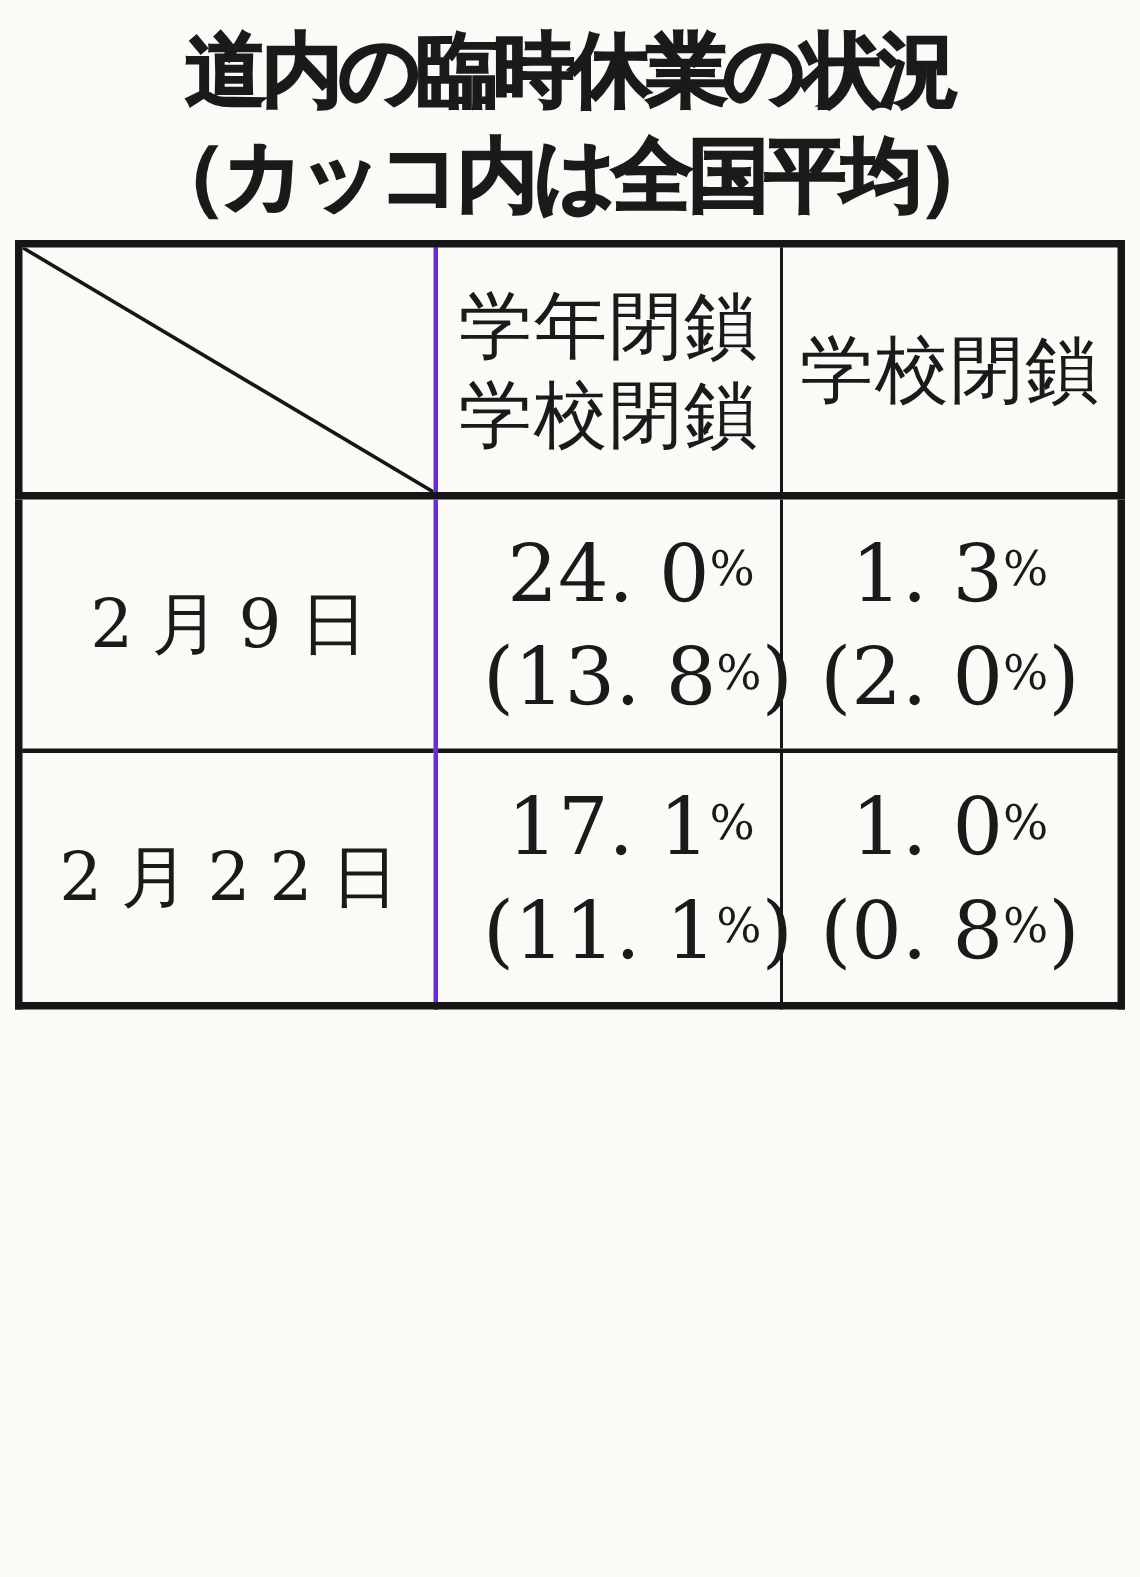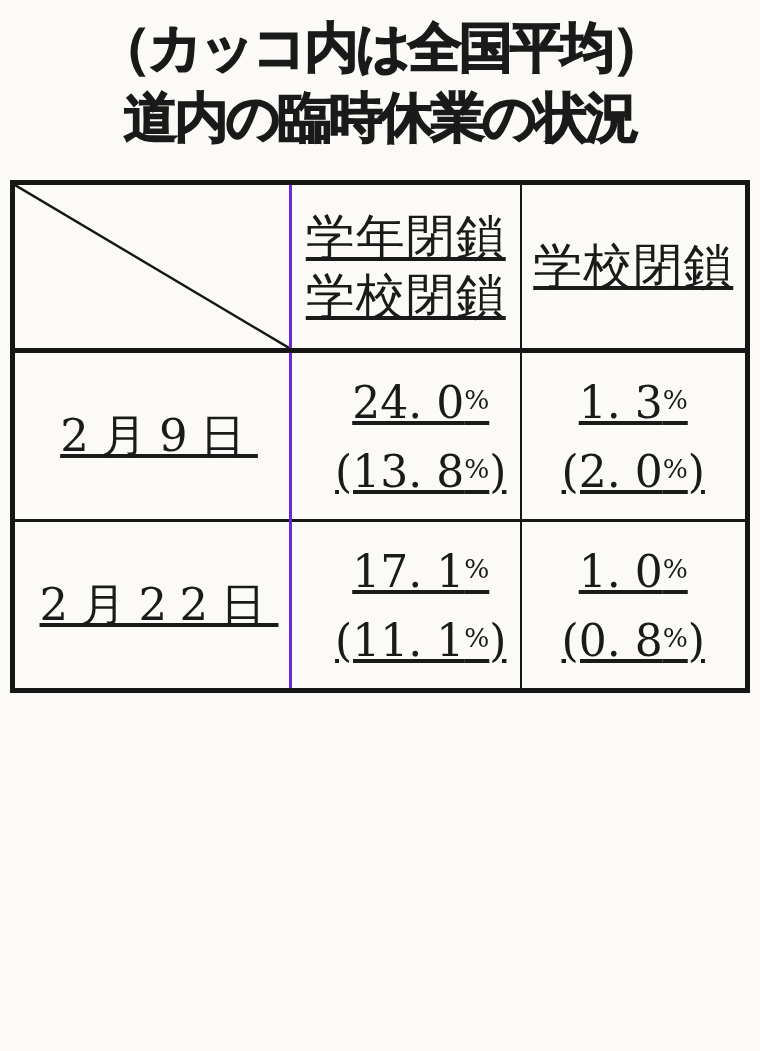--- a/index.html
+++ b/index.html
@@ -18,25 +18,24 @@
     font-family: "Liberation Sans", sans-serif;
     font-weight: 900;
     font-size: 54px;
     line-height: 70px;
     letter-spacing: -3px;
     -webkit-text-stroke: 1.4px #1a1a1a;
   }
   table.closure-table {
     border-collapse: collapse;
     table-layout: fixed;
-    margin: 28px 0 0 10px;
+    margin: 8px 0 0 10px;
     width: 735px;
     border: 5px solid #161616;
     background: #fbfaf7;
-    text-decoration: underline;
   }
   col.c1 { width: 278px; }
   col.c2 { width: 230px; }
   col.c3 { width: 227px; }
   td {
     padding: 0;
     text-align: center;
     vertical-align: middle;
     border-top: 3px solid #161616;
   }
@@ -53,40 +52,40 @@
     letter-spacing: 1px;
     white-space: nowrap;
   }
   .date-cell {
     font-size: 45px;
     letter-spacing: 0.28em;
     padding-left: 14px;
     white-space: nowrap;
   }
   .value-cell {
-    font-size: 44px;
+    font-size: 53px;
     line-height: 66px;
     white-space: nowrap;
   }
   td.cell-col2.value-cell { padding-left: 30px; }
   td.cell-col3.value-cell { }
   .pct {
     font-size: 0.60em;
     vertical-align: 0.33em;
     letter-spacing: 0;
   }
 </style>
 </head>
 <body>
 
 <div class="page">
 
   <div class="title-block">
+    <div>道内の臨時休業の状況</div>
     <div>（カッコ内は全国平均）</div>
-    <div>道内の臨時休業の状況</div>
   </div>
 
   <table class="closure-table">
     <colgroup>
       <col class="c1">
         <col class="c2">
         <col class="c3">
     </colgroup>
 
     <tbody>

